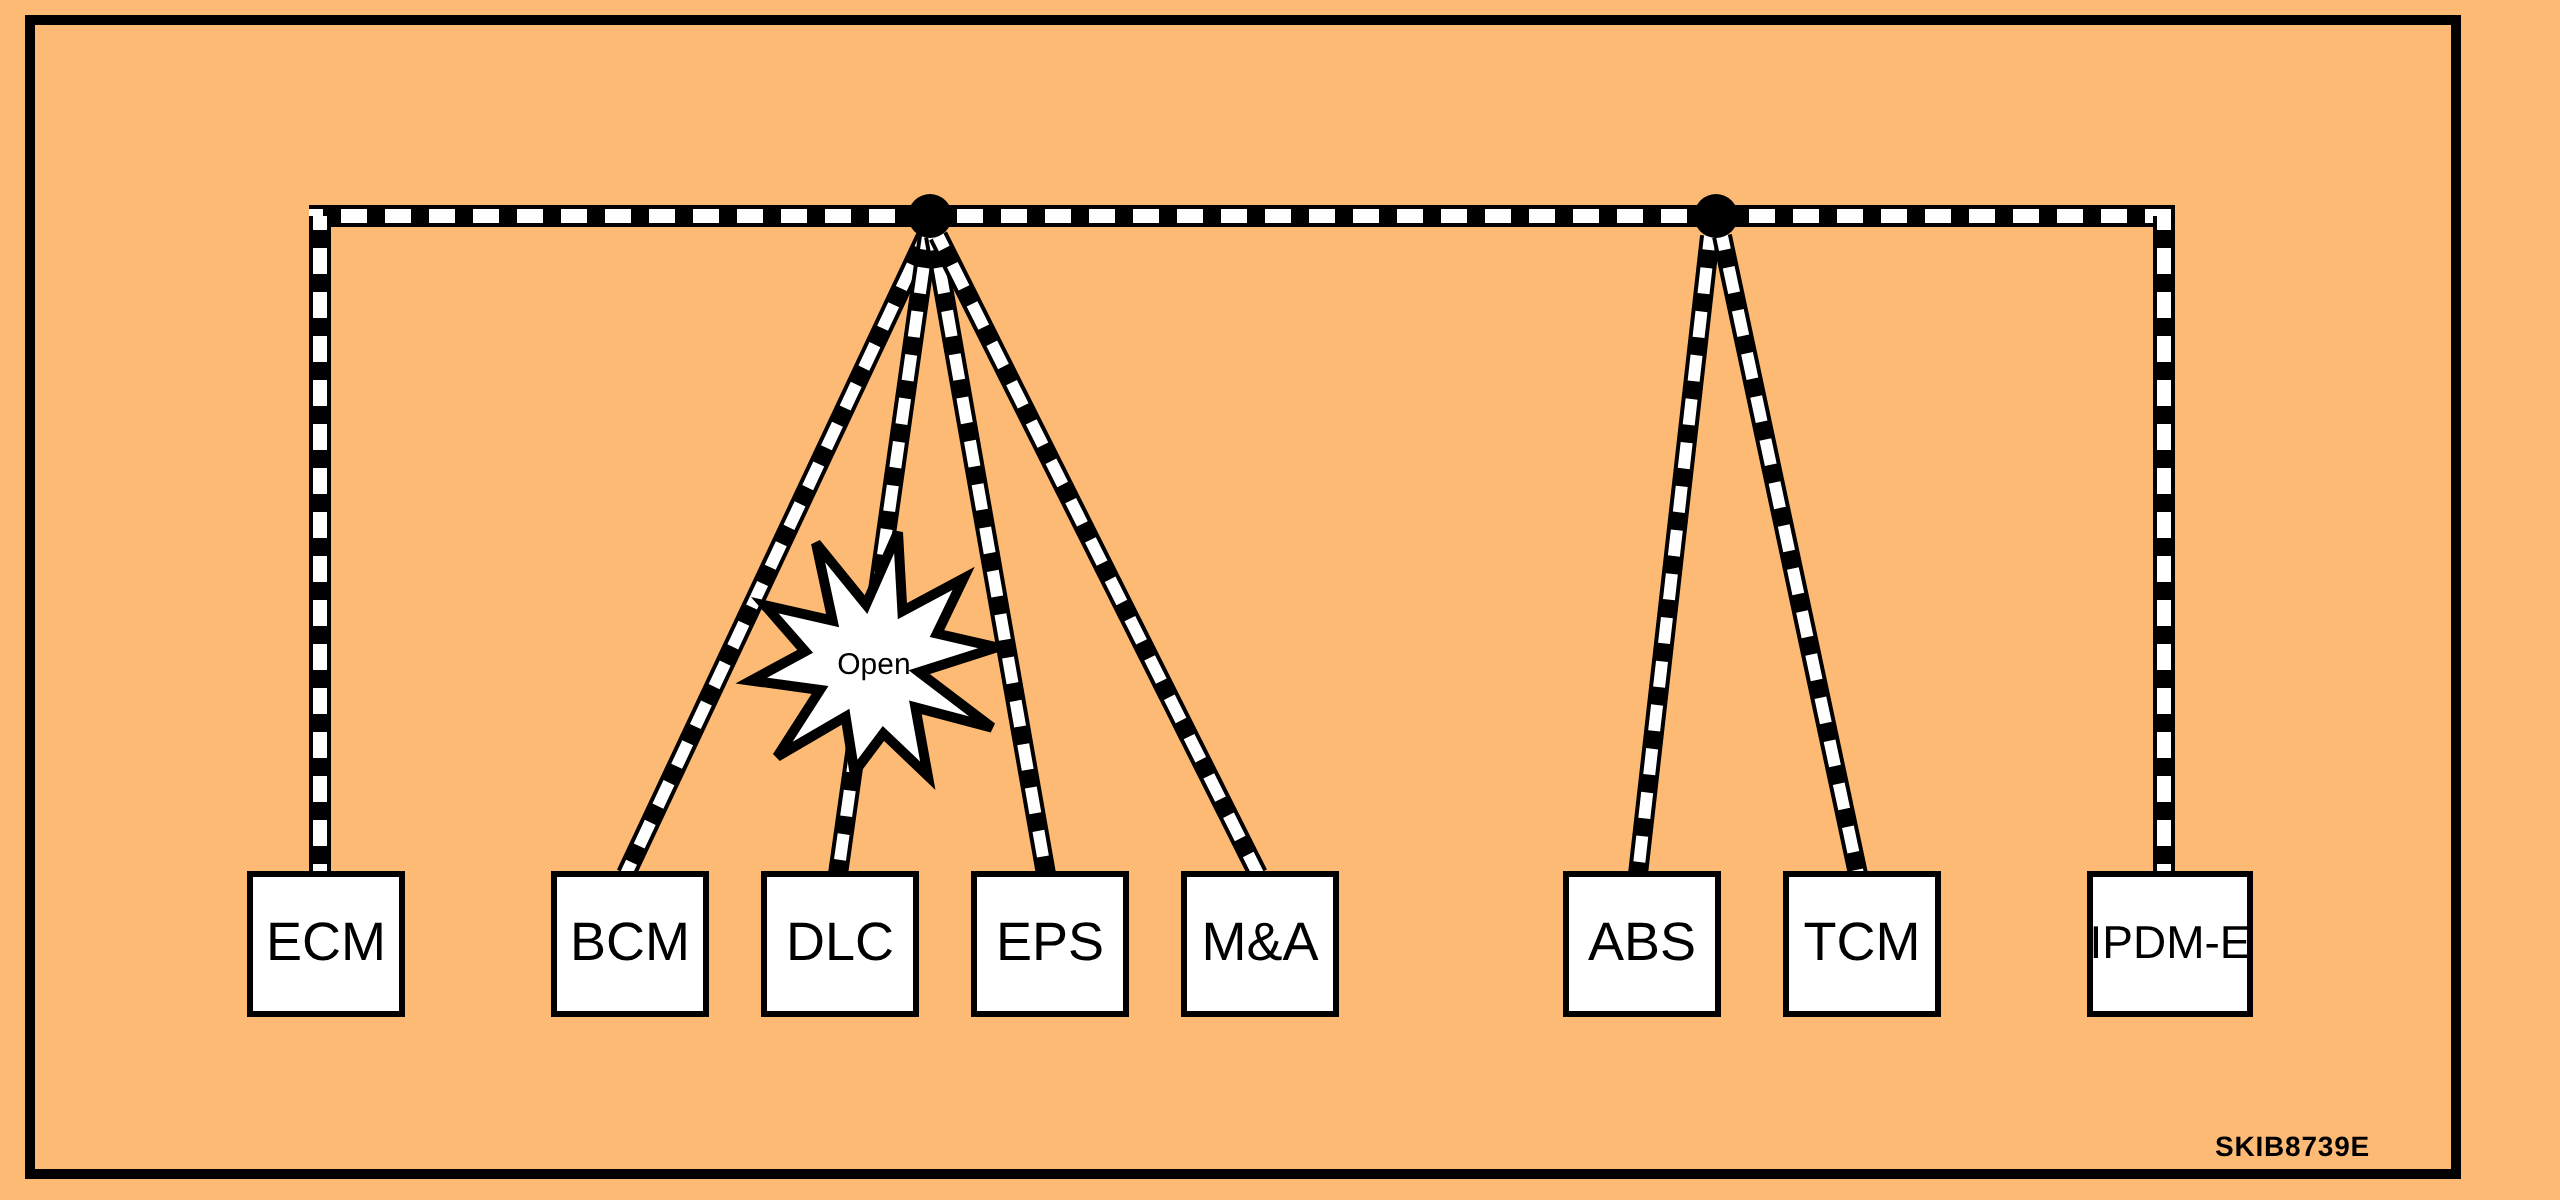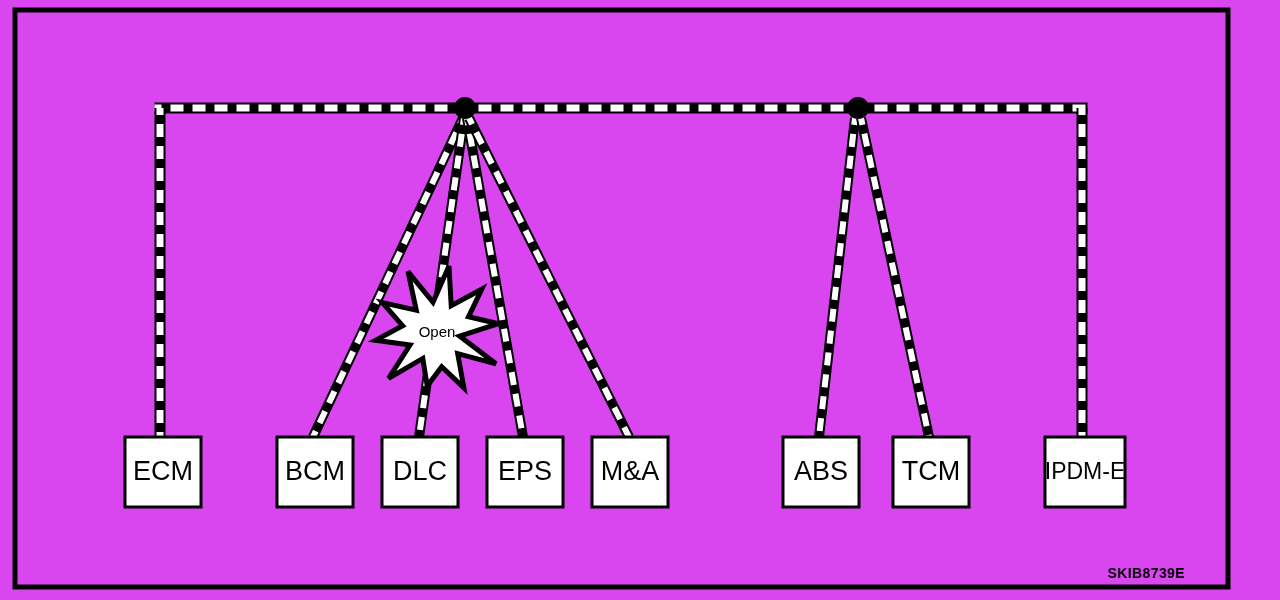--- a/index.html
+++ b/index.html
@@ -10,21 +10,21 @@
   body {
     width: 1280px;
     height: 600px;
     font-family: "Liberation Sans", sans-serif;
     overflow: hidden;
   }
   #figure-root {
     position: relative;
     width: 1280px;
     height: 600px;
-    background: #d946ef;
+    background: #fdba74;
   }
   #diagram-svg {
     position: absolute;
     top: 0;
     left: 0;
     display: block;
   }
   .node-label {
     font-family: "Liberation Sans", sans-serif;
     font-size: 27px;

